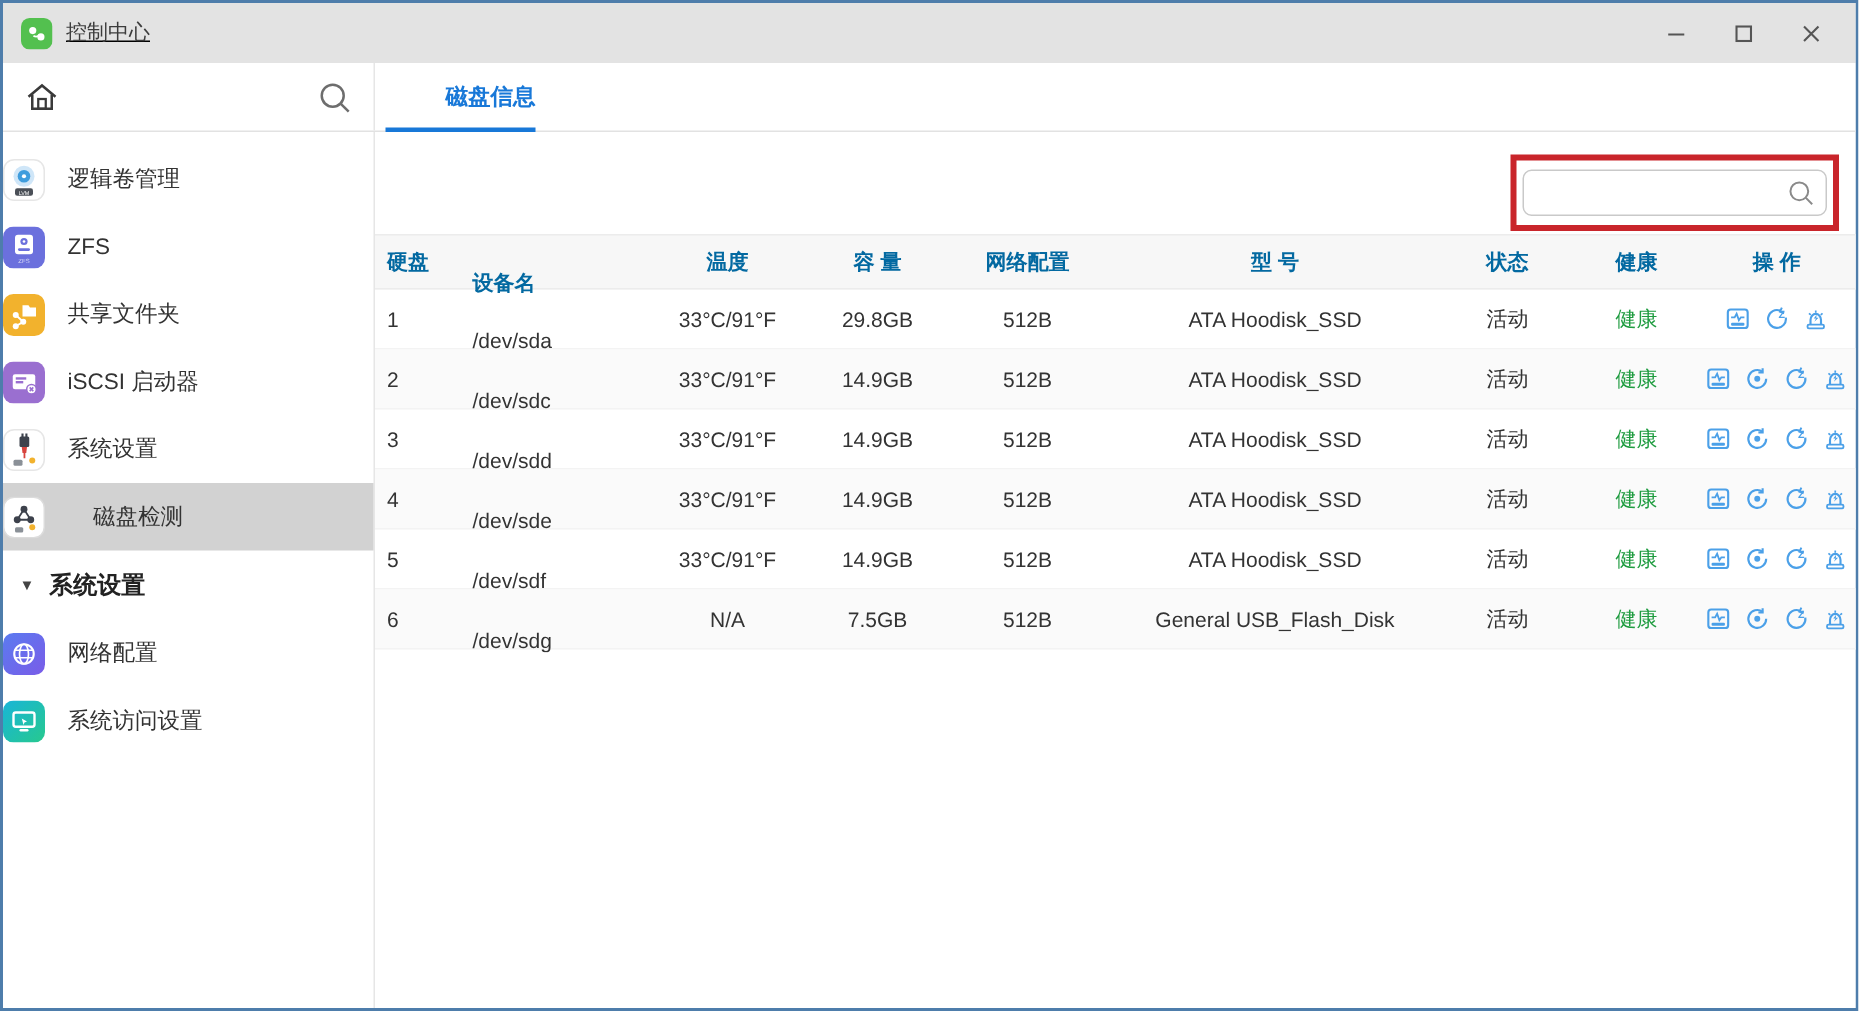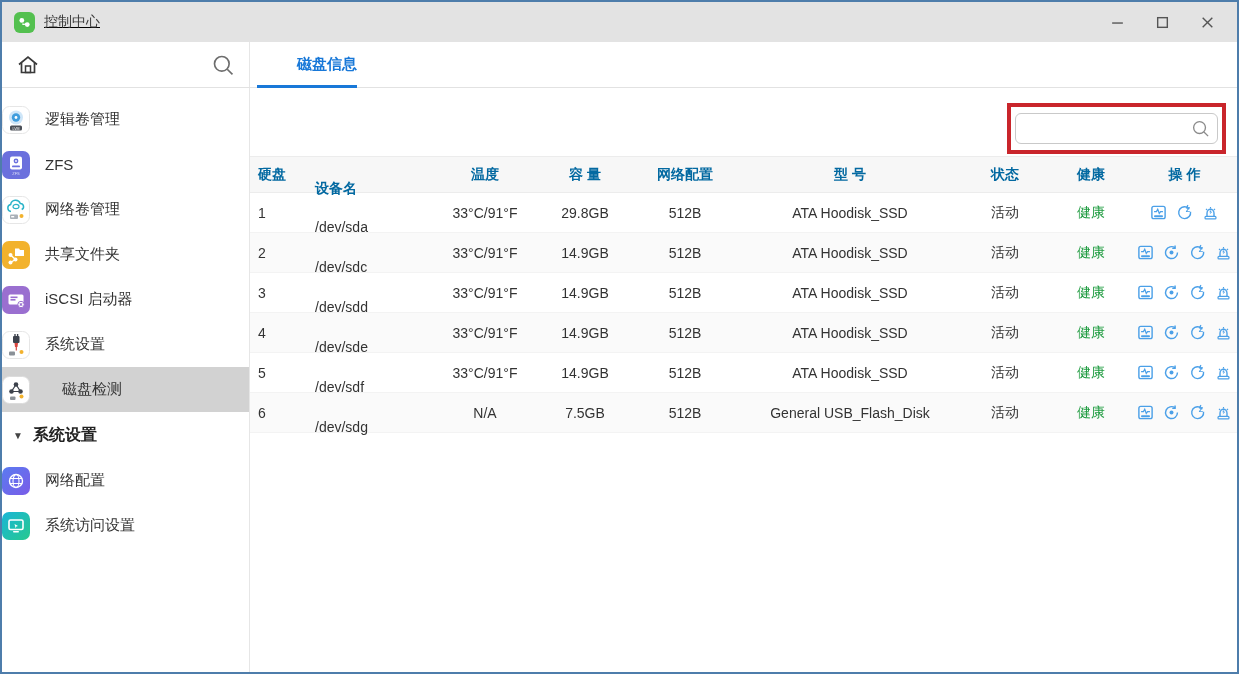--- a/index.html
+++ b/index.html
@@ -142,33 +142,20 @@
                 <circle cx="14" cy="10" r="0.9" fill="#fff"></circle>
                 <rect x="10" y="14.5" width="8" height="1.8" rx="0.9" fill="#6b70dd"></rect>
                 <text x="14" y="24.2" font-size="4" fill="#d9dbf7" text-anchor="middle">ZFS</text>
               </svg>
             </span>
             <span>ZFS</span>
           </div>
           <div class="side-item">
             <span class="icon">
               <svg viewBox="0 0 28 28">
-                <rect x="0.5" y="0.5" width="27" height="27" rx="7" fill="#fff" stroke="#e6e6e6"></rect>
-                <path d="M9 15.5a3.6 3.6 0 0 1-.3-7.1 5 5 0 0 1 9.6-1 3.2 3.2 0 0 1 1.4 6.1" fill="none" stroke="#2ab3c8" stroke-width="1.5"></path>
-                <ellipse cx="14" cy="10.5" rx="3" ry="2.2" fill="none" stroke="#2ab3c8" stroke-width="1.2"></ellipse>
-                <rect x="8" y="18.5" width="8" height="4.5" rx="1" fill="#aab0b8"></rect>
-                <rect x="9.2" y="20" width="3" height="1.4" fill="#fff"></rect>
-                <circle cx="19.5" cy="20" r="2" fill="#f2b22d"></circle>
-              </svg>
-            </span>
-            <span>网络卷管理</span>
-          </div>
-          <div class="side-item">
-            <span class="icon">
-              <svg viewBox="0 0 28 28">
                 <rect width="28" height="28" rx="7" fill="#f2b22d"></rect>
                 <path d="M13 7.5h4l1 1.5h4v6h-9z" fill="#fff"></path>
                 <circle cx="8.5" cy="14" r="2" fill="#fff"></circle>
                 <circle cx="13.5" cy="18.5" r="2" fill="#fff"></circle>
                 <circle cx="8.5" cy="21.5" r="2" fill="#fff"></circle>
                 <path d="M8.5 14l5 4.5-5 3" stroke="#fff" stroke-width="1.3" fill="none"></path>
               </svg>
             </span>
             <span>共享文件夹</span>
           </div>

